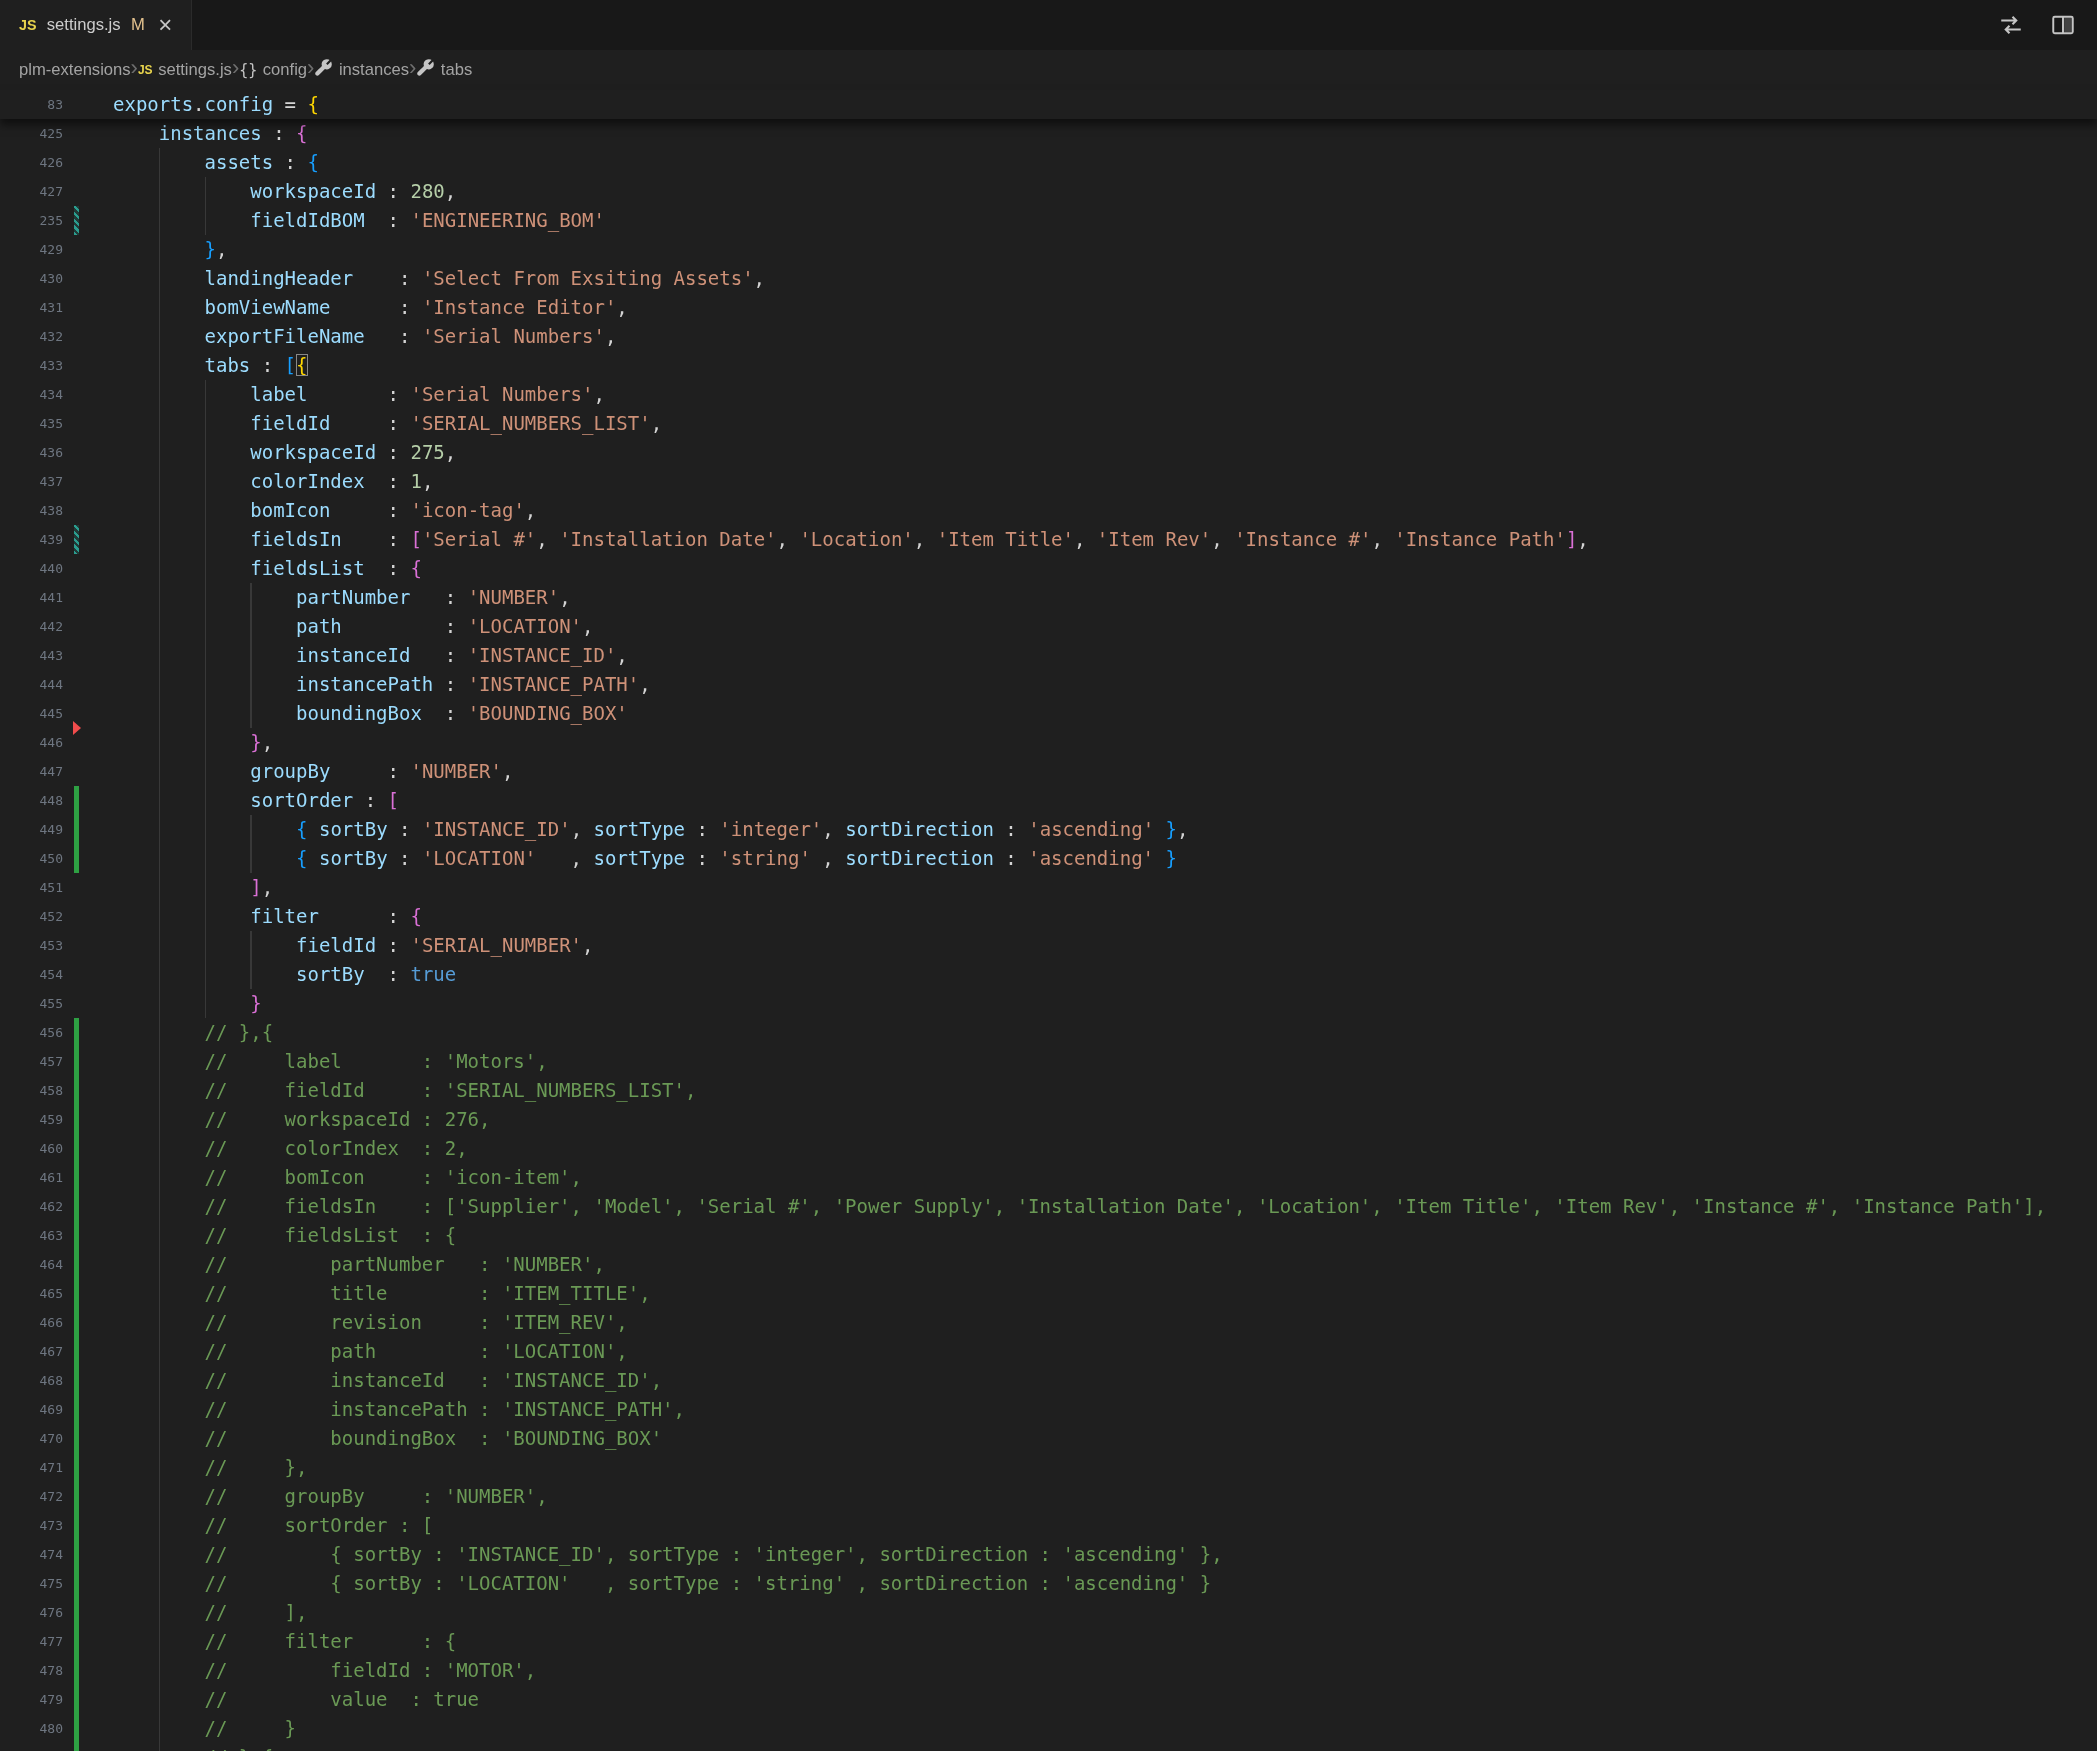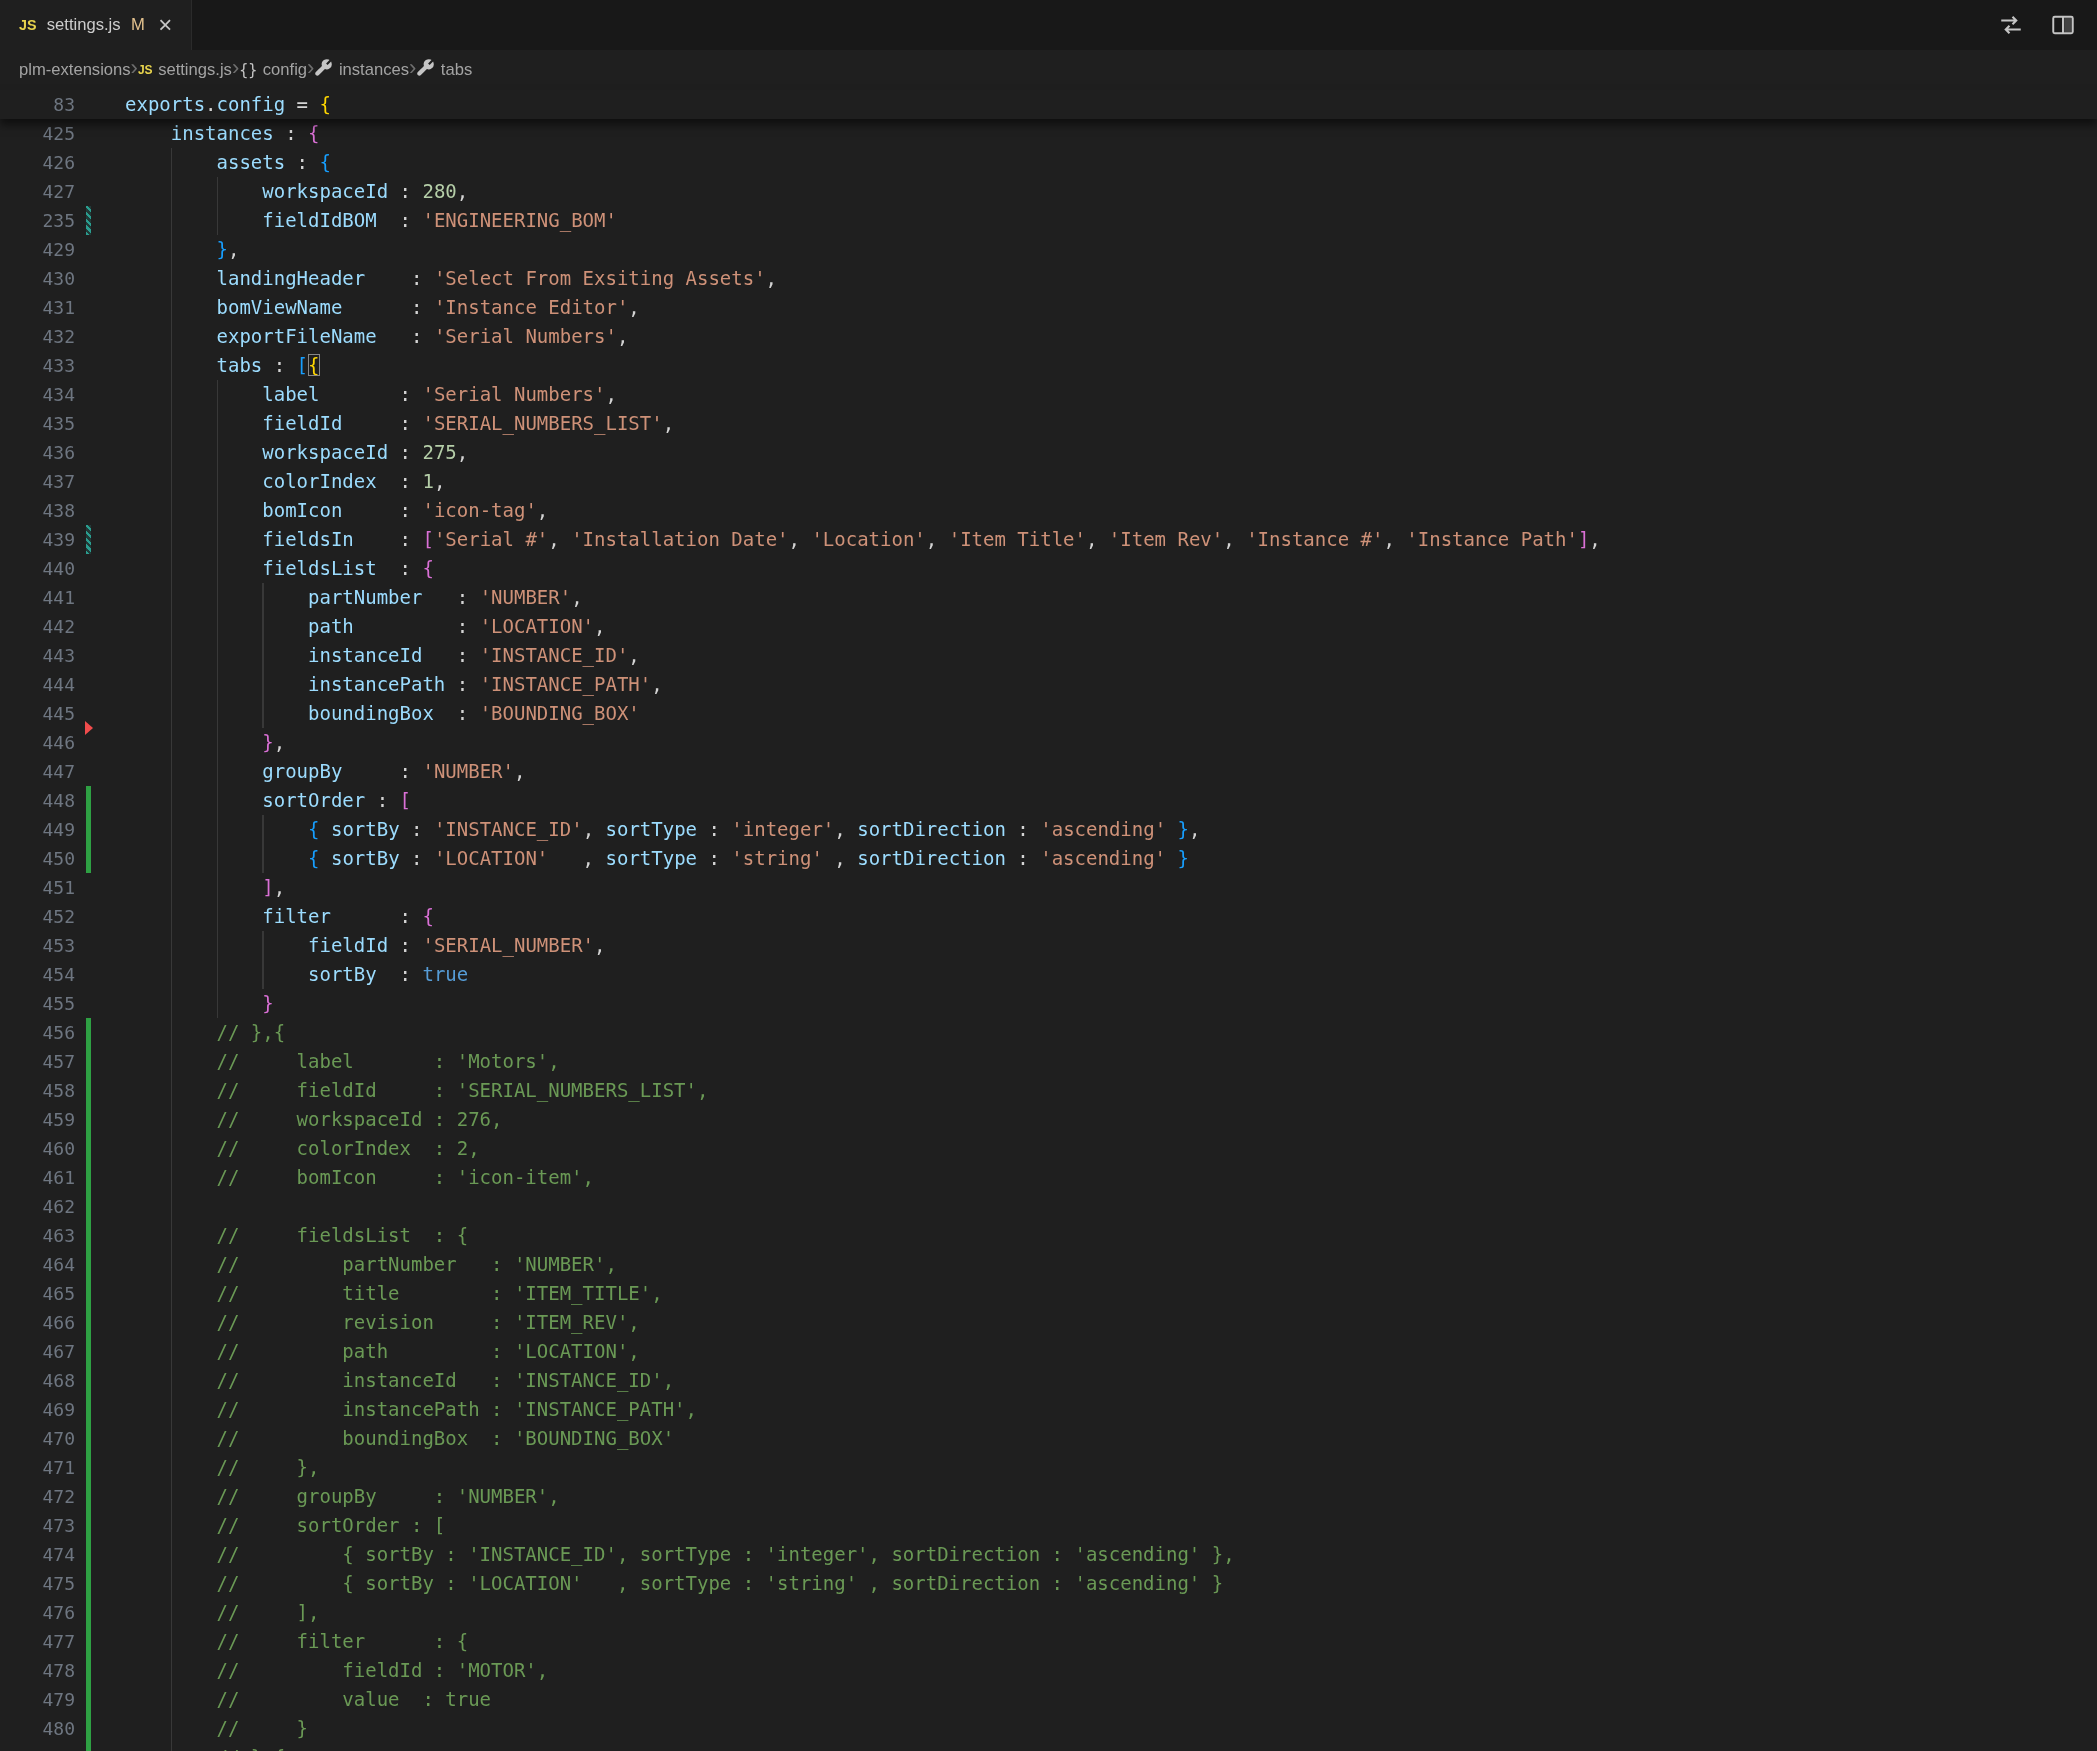--- a/index.html
+++ b/index.html
@@ -27,21 +27,21 @@
   .obj-icon{color:#c5c5c5;font-family:"DejaVu Sans Mono",monospace;font-size:15px;}
 
   
   .sticky{position:absolute;top:90px;left:0;right:0;height:29px;background:#1f1f1f;z-index:5;
           box-shadow:0 5.5px 8px rgba(0,0,0,.5);}
 
   
   .editor{position:absolute;top:119px;left:0;right:0;bottom:0;overflow:hidden;}
   .line{display:flex;height:29px;line-height:29px;font-size:19px;}
   .sticky .line{height:29px;line-height:29px;}
-  .num{flex:0 0 63px;text-align:right;color:#6e7681;font-size:18px;margin-left:12px;}
+  .num{flex:0 0 63px;text-align:right;color:#6e7681;font-size:13px;}
   .deco{flex:0 0 50px;position:relative;}
   .deco i{display:block;}
   i.add{position:absolute;left:11px;top:0;bottom:0;width:4.8px;background:#2ea043;}
   i.mod{position:absolute;left:11px;top:0;bottom:0;width:4.8px;
         background:repeating-linear-gradient(45deg,#2a9d8f 0px,#2a9d8f 2.4px,rgba(42,157,143,.22) 2.4px,rgba(42,157,143,.22) 4.8px);}
   i.del{position:absolute;left:9.5px;top:-7.1px;width:0;height:0;
         border-top:7.1px solid transparent;border-bottom:7.1px solid transparent;border-left:8.7px solid #f14c4c;}
   .content{position:relative;white-space:pre;flex:1 1 auto;}
   .content > span{position:relative;z-index:1;}
   i.guide{position:absolute;top:0;bottom:0;width:1.6px;background:#383838;z-index:0;}
@@ -335,21 +335,21 @@
         <span class="deco">
           <i class="add"></i>
         </span>
         <span class="content"><i class="guide" style="left: 4ch;"></i><span class="tok-w">        </span><span class="tok-c">//     bomIcon     : 'icon-item',</span></span>
       </div>
       <div class="line">
         <span class="num">462</span>
         <span class="deco">
           <i class="add"></i>
         </span>
-        <span class="content"><i class="guide" style="left: 4ch;"></i><span class="tok-w">        </span></span>
+        <span class="content"><i class="guide" style="left: 4ch;"></i><span class="tok-w">        </span><span class="tok-c">//     fieldsIn    : ['Supplier', 'Model', 'Serial #', 'Power Supply', 'Installation Date', 'Location', 'Item Title', 'Item Rev', 'Instance #', 'Instance Path'],</span></span>
       </div>
       <div class="line">
         <span class="num">463</span>
         <span class="deco">
           <i class="add"></i>
         </span>
         <span class="content"><i class="guide" style="left: 4ch;"></i><span class="tok-w">        </span><span class="tok-c">//     fieldsList  : {</span></span>
       </div>
       <div class="line">
         <span class="num">464</span>

